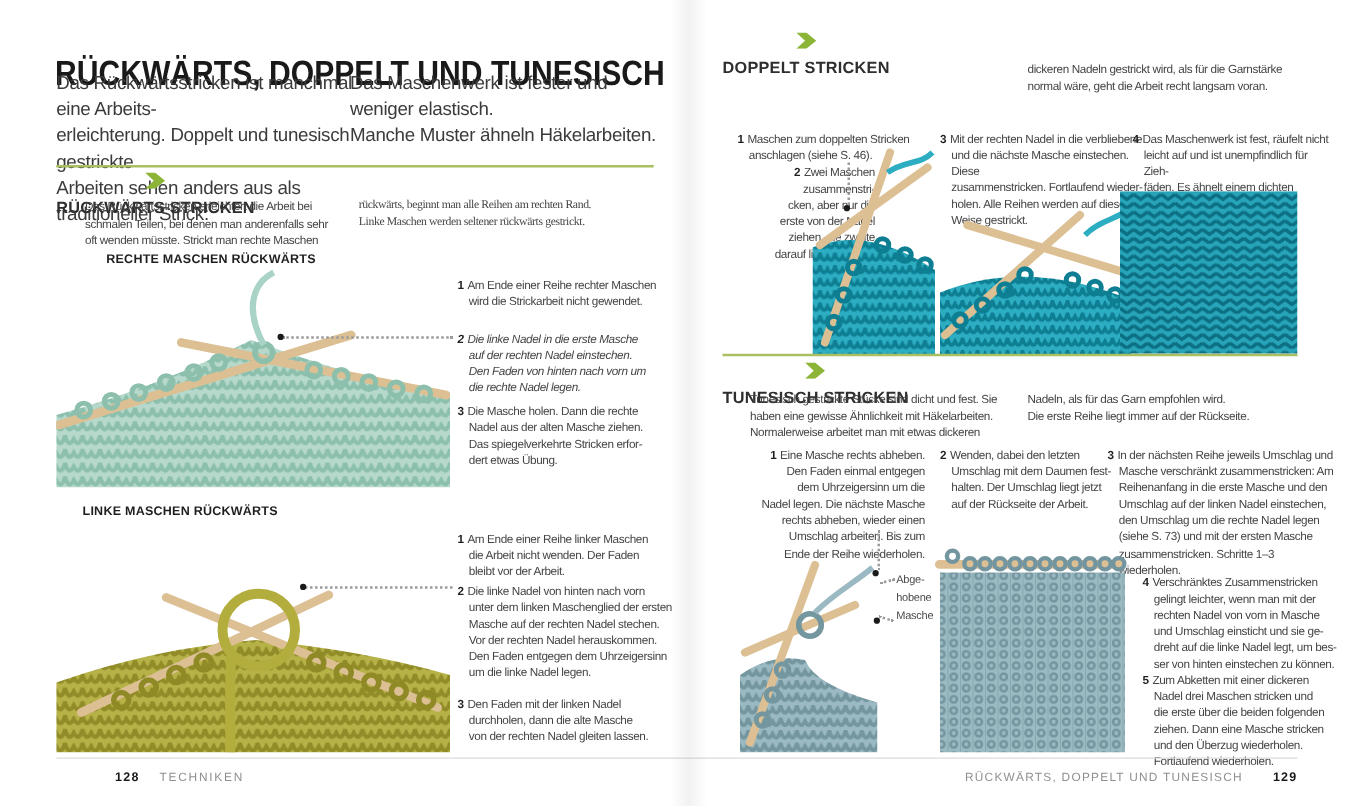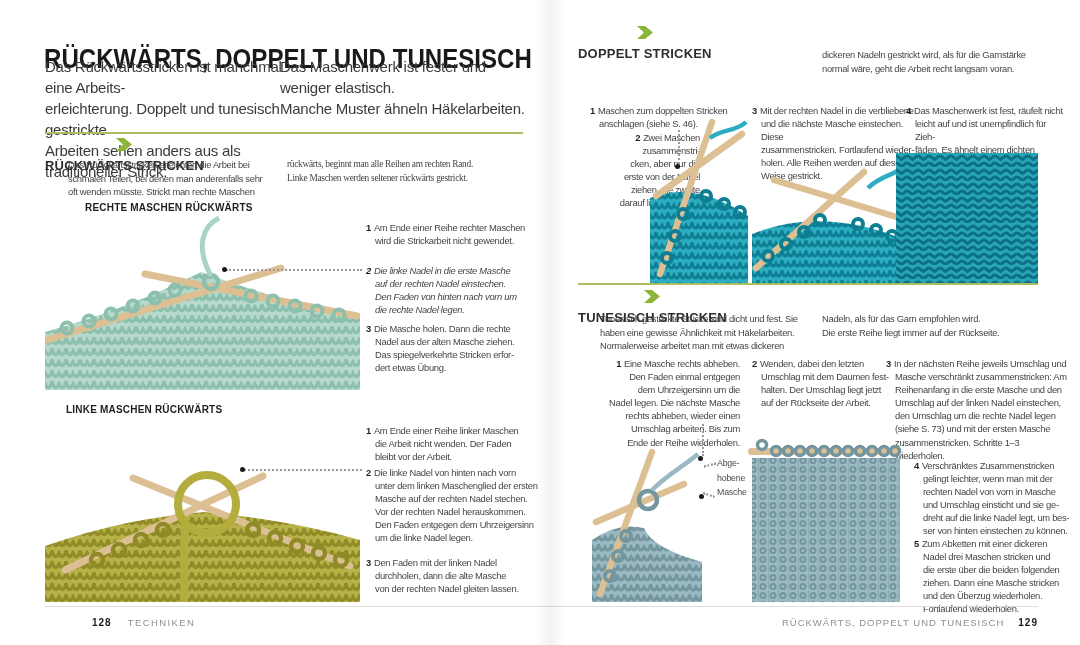--- a/index.html
+++ b/index.html
@@ -308,17 +308,17 @@
 die erste über die beiden folgenden
 ziehen. Dann eine Masche stricken
 und den Überzug wiederholen.
 Fortlaufend wiederholen.</span></p>
 
   <div class="abs frule" style="left:45px;top:606px;width:993px;"></div>
   <div class="abs" style="left:92px;top:612px;">
     <span class="fnum">128</span><span class="flabel">TECHNIKEN</span>
   </div>
   <div class="abs" style="left:638px;top:612px;width:400px;text-align:right;">
-    <span class="flabel2">RÜCKWÄRTS, DOPPELT UND TUNESISCH</span><span class="fnum" style="margin-left:14px;text-align:right;">129</span>
+    <span class="flabel2">RÜCKWÄRTS, DOPPELT UND TUNESISCH</span><span class="fnum" style="margin-left:24px;text-align:right;">129</span>
   </div>
 
   <div class="abs gutter" style="left:536px;top:0;width:30px;height:645px;"></div>
 </div>
 
 </body></html>

